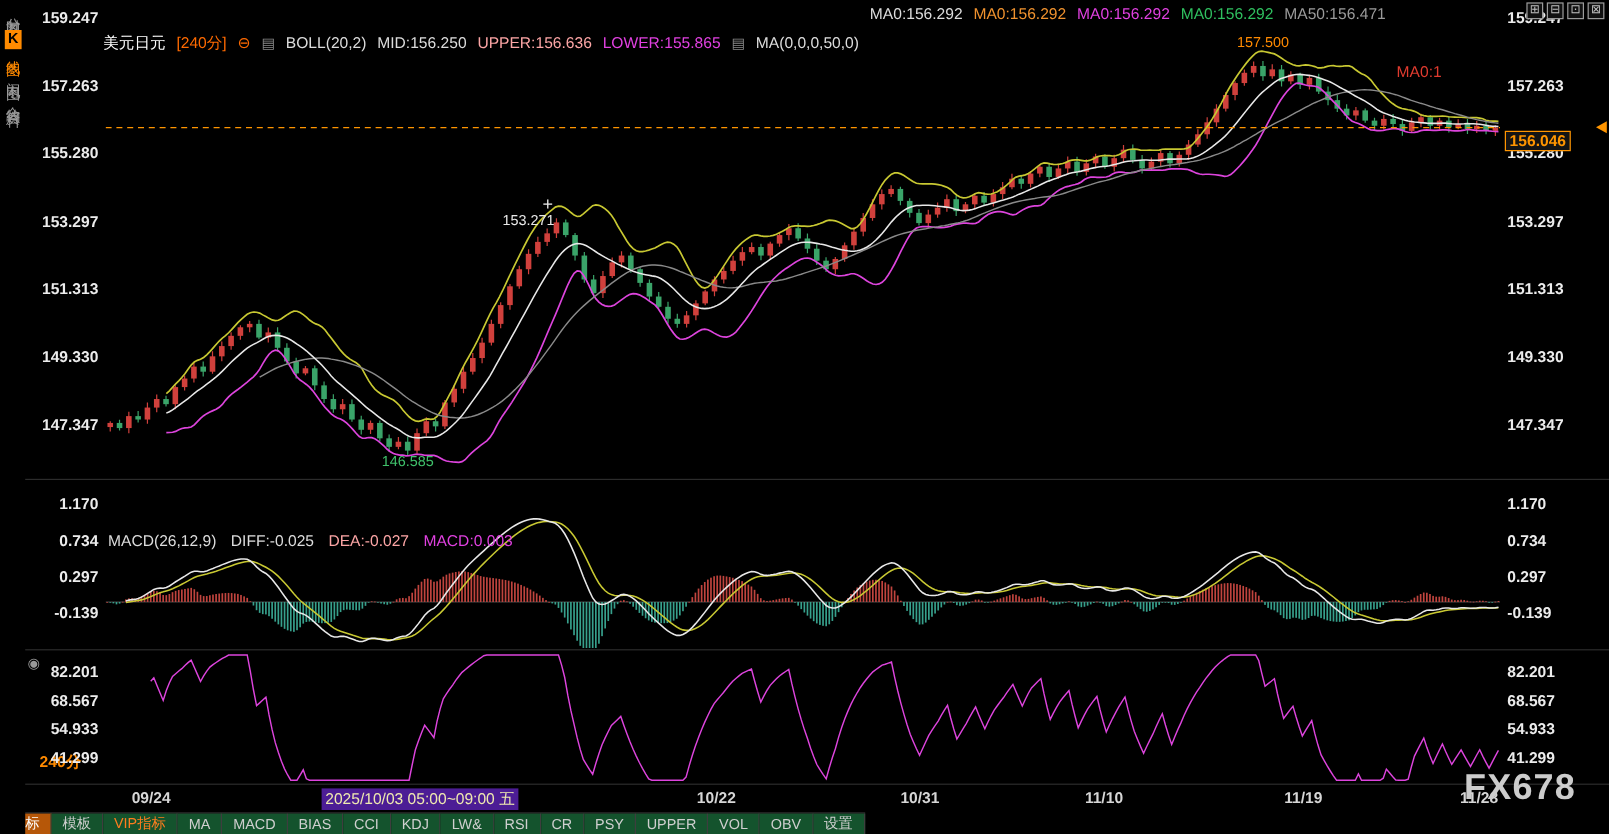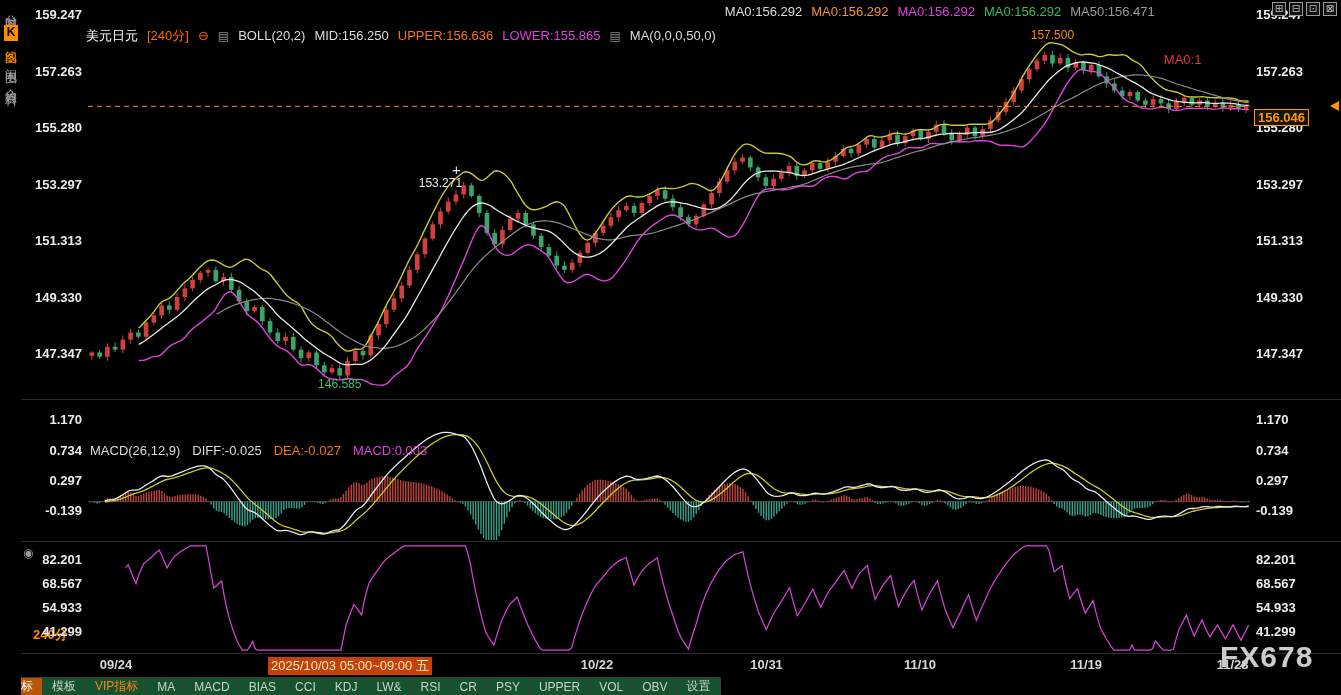--- a/index.html
+++ b/index.html
@@ -9,37 +9,37 @@
   #chart-region{position:absolute;left:0;top:0;width:1341px;height:695px;}
   .divider{position:absolute;left:0;width:1341px;height:1px;background:#2c2c2c;}
   .tick{position:absolute;font-size:13px;font-weight:bold;color:#ececec;z-index:4;}
   .xtick{position:absolute;top:657px;width:60px;text-align:center;font-size:13px;font-weight:bold;color:#d6d6d6;z-index:3;}
   #header{position:absolute;left:86px;top:4px;display:flex;gap:9px;align-items:center;font-size:13px;white-space:nowrap;z-index:6;}
   #sym{color:#fff;}
   #period{color:#ff6a00;}
   .picon{color:#ff6a00;font-size:13px;}
   .ind-icon{color:#8a8a8a;font-size:12px;}
   .c-white{color:#dcdcdc;}
-  .c-yellow{color:#f97316;}
+  .c-yellow{color:#fca5a5;}
   .c-magenta{color:#e040e0;}
   #ma-items{display:flex;gap:9px;}
   #win-icons{position:absolute;right:4px;top:2px;display:flex;gap:3px;z-index:9;}
   .win-icon{width:14px;height:14px;border:1px solid #9a9a9a;color:#c0c0c0;font-size:10px;line-height:12px;text-align:center;cursor:pointer;background:#111;}
   #sidebar{position:absolute;left:0;top:0;width:21px;height:695px;display:flex;flex-direction:column;align-items:center;gap:14px;padding-top:5px;z-index:8;background:#000;}
   .side-item{writing-mode:vertical-rl;text-orientation:upright;letter-spacing:2px;font-size:12px;color:#9a9a9a;cursor:pointer;}
   .side-item.active{color:#ff8a00;}
   .kbadge{background:#ff8a00;color:#000;font-weight:bold;}
   .panel-legend{position:absolute;left:90px;display:flex;gap:12px;font-size:13px;z-index:5;white-space:nowrap;}
   #macd-legend{top:406px;margin-top:37px;}
   #rsi-legend{top:548px;}
   #rsi-marker{position:absolute;left:23px;top:546px;color:#999;font-size:12px;z-index:5;}
   #cur-price{position:absolute;left:1254px;padding:0 3px;font-size:13px;font-weight:bold;color:#ff9500;border:1px solid #ff9500;background:#141414;z-index:6;}
   #cur-arrow{position:absolute;left:1330px;width:0;height:0;border-top:5px solid transparent;border-bottom:5px solid transparent;border-right:9px solid #ff9500;z-index:6;}
   #period-label{position:absolute;left:33px;top:626px;color:#ff8a00;font-weight:bold;font-size:13px;z-index:4;text-align:right;}
-  #xaxis-tooltip{position:absolute;left:268px;top:657px;font-size:13px;color:#efe9b0;background:#c2410c;padding:0 3px;z-index:5;white-space:nowrap;}
+  #xaxis-tooltip{position:absolute;left:268px;top:657px;font-size:13px;color:#efe9b0;background:#4c1d95;padding:0 3px;z-index:5;white-space:nowrap;}
   #watermark{position:absolute;left:1220px;top:640px;font-size:30px;font-weight:bold;color:#cccccc;letter-spacing:1px;z-index:9;}
   #toolbar{position:absolute;left:0;top:677px;height:18px;display:flex;align-items:stretch;border-top:1px solid #383838;font-size:12px;z-index:7;}
   .tab{display:flex;align-items:center;padding:0 9px;color:#cfcfcf;background:#14532d;border-right:1px solid #3e3e3e;cursor:pointer;white-space:nowrap;}
   .tab.active{background:#b65708;color:#fff;}
   .tab.vip{color:#ff7d1f;}
 </style>
 </head>
 <body>
 
 <div id="app">
@@ -887,21 +887,21 @@
         <path d="M37.6,23.7L40.2,20.8L42.8,27.2L45.4,33.5L48.0,39.7L50.6,31.4L53.2,24.9L55.8,19.7L58.4,17.4L61.0,15.2L63.5,13.2L66.1,10.5L68.7,8.2L71.3,6.1L73.9,12.1L76.5,18.0L79.1,23.9L81.7,19.2L84.3,15.3L86.9,11.9L89.5,9.9L92.1,8.1L94.7,6.3L97.3,4.7L99.9,3.3L102.5,1.9L105.0,1.8L107.6,1.8L110.2,1.8L112.8,1.8L115.4,1.8L118.0,1.8L120.6,15.5L123.2,30.8L125.8,44.0L128.4,41.7L131.0,39.3L133.6,37.0L136.2,51.8L138.8,64.3L141.4,74.9L144.0,83.1L146.5,90.3L149.1,96.7L151.7,101.8L154.3,106.2L156.9,106.2L159.5,106.2L162.1,101.9L164.7,97.5L167.3,105.0L169.9,106.2L172.5,106.2L175.1,106.2L177.7,106.2L180.3,106.2L182.9,106.2L185.5,106.2L188.0,106.2L190.6,106.2L193.2,106.2L195.8,106.2L198.4,106.2L201.0,106.2L203.6,106.2L206.2,106.2L208.8,106.2L211.4,106.2L214.0,106.2L216.6,106.2L219.2,106.2L221.8,106.2L224.4,106.2L227.0,106.2L229.5,106.2L232.1,106.2L234.7,106.2L237.3,106.2L239.9,106.2L242.5,106.2L245.1,106.2L247.7,106.2L250.3,106.2L252.9,106.2L255.5,93.3L258.1,81.0L260.7,73.5L263.3,66.7L265.9,60.4L268.5,63.8L271.0,67.2L273.6,70.7L276.2,57.2L278.8,46.7L281.4,38.4L284.0,34.2L286.6,30.4L289.2,26.9L291.8,23.0L294.4,19.5L297.0,16.3L299.6,14.1L302.2,11.9L304.8,9.9L307.4,7.9L310.0,6.0L312.5,4.3L315.1,2.4L317.7,1.8L320.3,1.8L322.9,1.8L325.5,1.8L328.1,1.8L330.7,1.8L333.3,1.8L335.9,1.8L338.5,1.8L341.1,1.8L343.7,1.8L346.3,1.8L348.9,1.8L351.5,1.8L354.0,1.8L356.6,1.8L359.2,1.8L361.8,1.8L364.4,1.8L367.0,1.8L369.6,1.8L372.2,1.8L374.8,1.8L377.4,1.8L380.0,10.3L382.6,20.6L385.2,35.5L387.8,48.4L390.4,59.6L393.0,70.9L395.5,80.5L398.1,88.9L400.7,93.2L403.3,97.3L405.9,101.2L408.5,92.3L411.1,84.1L413.7,76.6L416.3,70.9L418.9,65.6L421.5,60.5L424.1,58.0L426.7,55.5L429.3,53.0L431.9,60.6L434.5,67.7L437.0,74.2L439.6,80.4L442.2,86.1L444.8,91.4L447.4,96.3L450.0,100.9L452.6,105.1L455.2,106.2L457.8,106.2L460.4,106.2L463.0,106.2L465.6,106.2L468.2,106.2L470.8,106.2L473.4,106.2L476.0,106.2L478.5,106.2L481.1,106.2L483.7,103.6L486.3,94.2L488.9,85.6L491.5,77.7L494.1,70.5L496.7,63.9L499.3,57.8L501.9,52.2L504.5,47.0L507.1,42.3L509.7,39.1L512.3,36.1L514.9,33.1L517.5,29.8L520.0,26.6L522.6,23.7L525.2,21.4L527.8,19.2L530.4,17.1L533.0,15.9L535.6,14.7L538.2,13.5L540.8,23.3L543.4,32.5L546.0,41.1L548.6,35.9L551.2,31.2L553.8,27.1L556.4,24.3L559.0,21.7L561.5,19.3L564.1,17.4L566.7,15.6L569.3,13.9L571.9,25.9L574.5,36.7L577.1,46.7L579.7,55.7L582.3,64.0L584.9,71.5L587.5,79.5L590.1,86.7L592.7,93.1L595.3,97.3L597.9,101.3L600.5,105.1L603.0,96.0L605.6,87.5L608.2,79.8L610.8,70.5L613.4,62.3L616.0,55.0L618.6,48.6L621.2,42.8L623.8,37.7L626.4,33.1L629.0,28.9L631.6,25.2L634.2,21.8L636.8,18.7L639.4,15.9L642.0,13.9L644.5,12.1L647.1,10.3L649.7,9.5L652.3,8.6L654.9,7.7L657.5,20.2L660.1,31.6L662.7,41.9L665.3,51.3L667.9,60.0L670.5,67.9L673.1,74.1L675.7,80.0L678.3,85.5L680.9,79.7L683.5,74.1L686.0,68.8L688.6,64.7L691.2,60.7L693.8,56.9L696.4,52.2L699.0,47.8L701.6,43.7L704.2,54.1L706.8,63.5L709.4,71.9L712.0,67.5L714.6,63.2L717.2,59.0L719.8,54.1L722.4,49.5L725.0,45.1L727.5,51.4L730.1,57.5L732.7,63.3L735.3,57.7L737.9,52.5L740.5,47.7L743.1,44.1L745.7,40.6L748.3,37.3L750.9,33.4L753.5,29.8L756.1,26.4L758.7,32.5L761.3,38.5L763.9,44.3L766.5,38.7L769.0,33.7L771.6,29.3L774.2,26.6L776.8,24.0L779.4,21.5L782.0,34.1L784.6,45.4L787.2,55.5L789.8,50.3L792.4,45.5L795.0,41.1L797.6,37.7L800.2,34.5L802.8,31.5L805.4,43.0L808.0,53.3L810.5,62.5L813.1,56.9L815.7,51.7L818.3,46.9L820.9,43.2L823.5,39.7L826.1,36.4L828.7,47.4L831.3,57.2L833.9,66.0L836.5,60.2L839.1,54.8L841.7,49.8L844.3,45.1L846.9,40.8L849.5,36.8L852.0,47.2L854.6,56.7L857.2,65.3L859.8,71.8L862.4,78.0L865.0,83.7L867.6,78.1L870.2,72.8L872.8,67.6L875.4,61.6L878.0,56.0L880.6,50.8L883.2,60.2L885.8,68.7L888.4,76.4L891.0,70.0L893.5,64.0L896.1,58.4L898.7,52.3L901.3,46.7L903.9,41.7L906.5,37.1L909.1,32.8L911.7,29.0L914.3,25.0L916.9,21.3L919.5,18.1L922.1,14.8L924.7,11.9L927.3,9.3L929.9,7.1L932.5,5.0L935.0,3.2L937.6,1.8L940.2,1.8L942.8,1.8L945.4,1.8L948.0,1.8L950.6,1.8L953.2,1.8L955.8,1.8L958.4,1.8L961.0,6.6L963.6,17.6L966.2,27.9L968.8,25.7L971.4,23.7L974.0,21.6L976.5,33.9L979.1,44.8L981.7,54.7L984.3,51.2L986.9,47.8L989.5,44.5L992.1,53.5L994.7,61.8L997.3,69.3L999.9,64.9L1002.5,60.6L1005.1,56.5L1007.7,67.4L1010.3,76.9L1012.9,85.1L1015.5,89.8L1018.0,94.3L1020.6,98.5L1023.2,102.5L1025.8,106.2L1028.4,106.2L1031.0,106.2L1033.6,106.2L1036.2,106.2L1038.8,106.2L1041.4,106.2L1044.0,100.9L1046.6,106.2L1049.2,106.2L1051.8,106.2L1054.4,106.2L1057.0,106.2L1059.5,106.2L1062.1,106.2L1064.7,104.5L1067.3,96.9L1069.9,100.0L1072.5,103.1L1075.1,106.0L1077.7,106.2L1080.3,106.2L1082.9,106.2L1085.5,105.4L1088.1,95.2L1090.7,86.1L1093.3,80.9L1095.9,75.9L1098.5,71.0L1101.0,78.8L1103.6,85.8L1106.2,92.2L1108.8,86.6L1111.4,81.2L1114.0,76.0L1116.6,82.1L1119.2,87.7L1121.8,93.0L1124.4,88.9L1127.0,84.9L1129.6,80.9L1132.2,85.7L1134.8,90.3L1137.4,94.7L1140.0,90.0L1142.5,85.4L1145.1,80.8L1147.7,86.3L1150.3,91.3L1152.9,96.1L1155.5,91.1L1158.1,86.1L1160.7,81.3" fill="none" stroke="#dd44dd" stroke-width="1.2"></path>
       </svg>
       <div class="tick" style="left: 24px; width: 58px; text-align: right; top: 551.579px;">82.201</div>
       <div class="tick" style="left: 1256px; width: 80px; text-align: left; top: 551.579px;">82.201</div>
       <div class="tick" style="left: 24px; width: 58px; text-align: right; top: 575.717px;">68.567</div>
       <div class="tick" style="left: 1256px; width: 80px; text-align: left; top: 575.717px;">68.567</div>
       <div class="tick" style="left: 24px; width: 58px; text-align: right; top: 599.856px;">54.933</div>
       <div class="tick" style="left: 1256px; width: 80px; text-align: left; top: 599.856px;">54.933</div>
       <div class="tick" style="left: 24px; width: 58px; text-align: right; top: 623.995px;">41.299</div>
       <div class="tick" style="left: 1256px; width: 80px; text-align: left; top: 623.995px;">41.299</div>
-      <div class="xtick" style="left: 86px;">09/24</div>
+      <div class="xtick" style="left: 96px;">09/24</div>
       <div class="xtick" style="left: 269.484px;">10/13</div>
       <div class="xtick" style="left: 566.956px;">10/22</div>
       <div class="xtick" style="left: 736.608px;">10/31</div>
       <div class="xtick" style="left: 889.992px;">11/10</div>
       <div class="xtick" style="left: 1056.16px;">11/19</div>
       <div class="xtick" style="left: 1202.57px;">11/28</div>
     </div>
 
   <div id="toolbar">
       <div class="tab active">指标</div>

